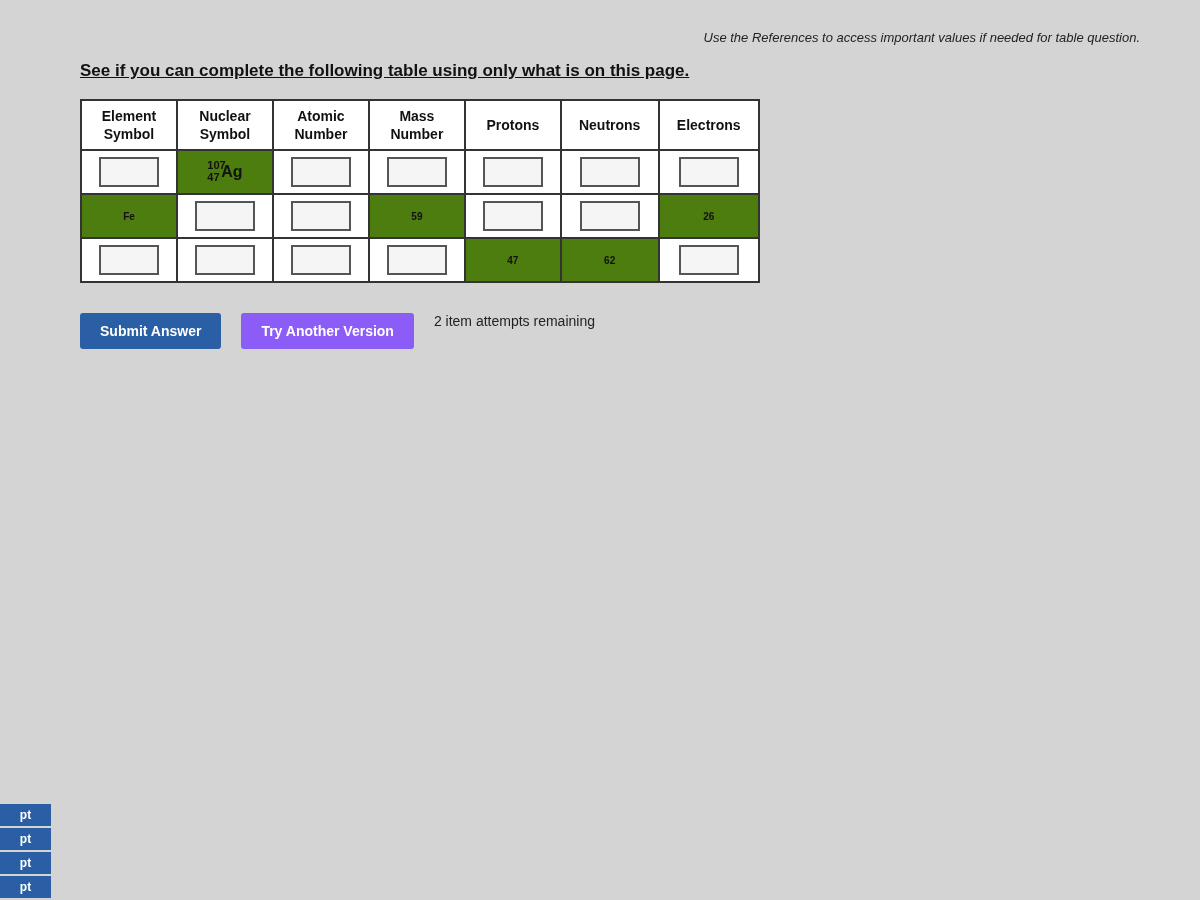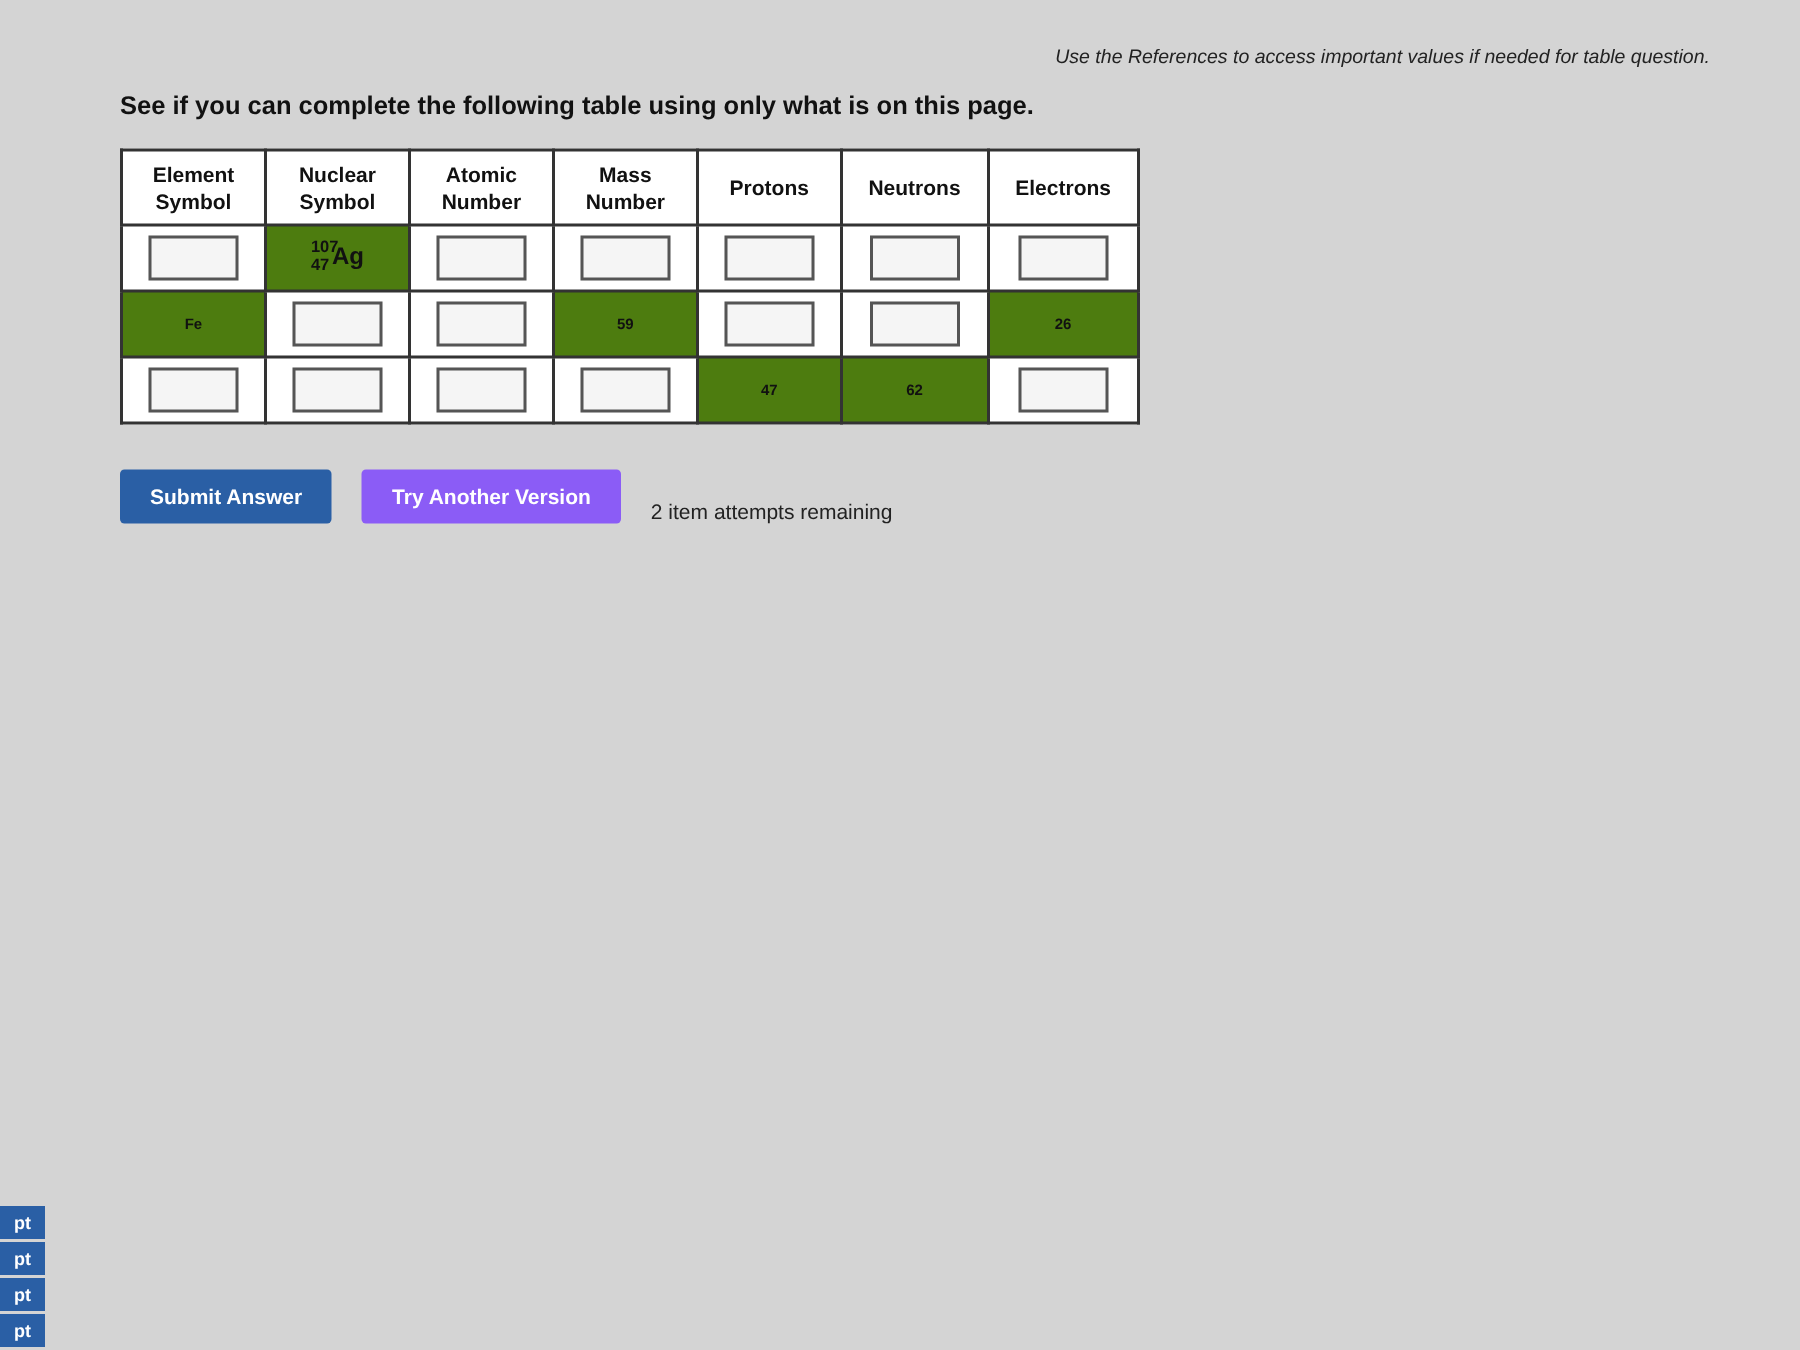--- a/index.html
+++ b/index.html
@@ -29,20 +29,21 @@
       color: #222;
       margin-bottom: 16px;
       font-style: italic;
     }
 
     .instruction {
       font-size: 17px;
       font-weight: bold;
       color: #111;
       margin-bottom: 18px;
+      text-decoration: underline;
     }
 
     .table-container {
       margin-bottom: 30px;
     }
 
     table {
       border-collapse: collapse;
       background: #fff;
       min-width: 680px;
@@ -101,21 +102,21 @@
 
     .nuclear-symbol sub {
       font-size: 11px;
       position: absolute;
       bottom: -2px;
       left: 0;
     }
 
     .buttons-row {
       display: flex;
-      align-items: flex-end;
+      align-items: flex-start;
       gap: 20px;
       margin-top: 10px;
     }
 
     .btn-submit {
       background-color: #2a5fa5;
       color: #fff;
       border: none;
       padding: 10px 20px;
       font-size: 14px;
@@ -149,21 +150,21 @@
       gap: 0;
     }
 
     .sidebar-label {
       background: #2a5fa5;
       color: #fff;
       font-size: 12px;
       font-weight: bold;
       padding: 4px 6px;
       margin-bottom: 2px;
-      width: 30px;
+      width: 51px;
       text-align: center;
     }
 
     .th-two-line {
       line-height: 1.3;
     }
   </style>
 </head>
 <body>
 

